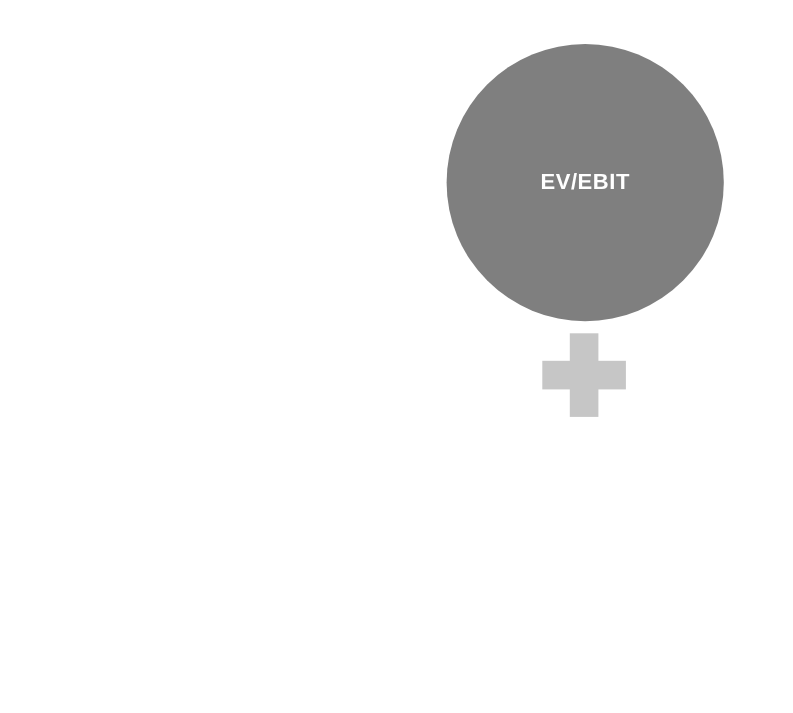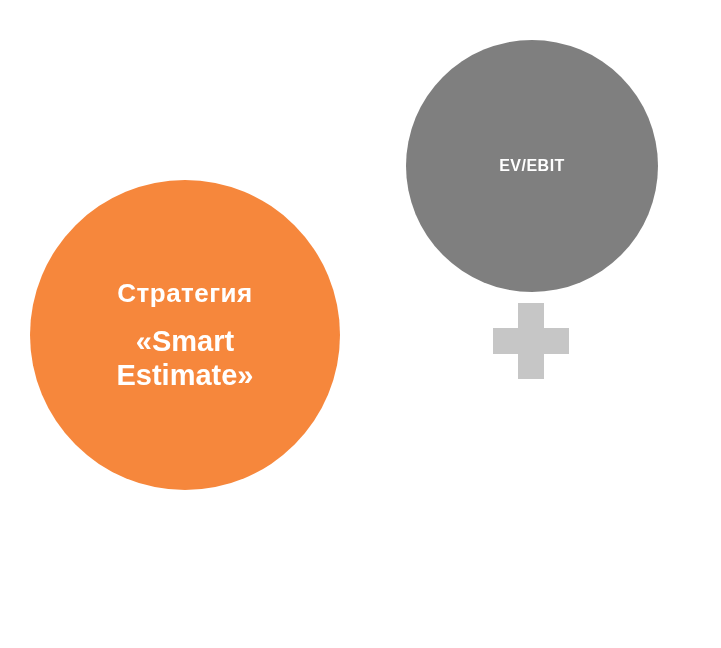--- a/index.html
+++ b/index.html
@@ -60,21 +60,21 @@
     background: var(--gray);
   }
   .metric-circle-bottom {
     left: 410px;
     top: 390px;
     width: 240px;
     height: 240px;
     background: var(--gray);
   }
   .metric-label {
-    font-size: 16px;
+    font-size: 20px;
     letter-spacing: 0.5px;
   }
   .plus-icon {
     position: absolute;
     left: 493px;
     top: 303px;
     width: 76px;
     height: 76px;
   }
   .plus-icon .bar-h {
@@ -92,24 +92,20 @@
     width: 26px;
     height: 76px;
     background: var(--plus);
   }
 </style>
 </head>
 <body>
 
 <div class="canvas">
 
-  <div class="circle strategy-circle">
-    <div class="strategy-title">Стратегия</div>
-    <div class="strategy-subtitle">«Smart Estimate»</div>
-  </div>
 
   <div class="circle metric-circle-top">
     <div class="metric-label">EV/EBIT</div>
   </div>
 
   <div class="plus-icon">
     <div class="bar-h"></div>
     <div class="bar-v"></div>
   </div>
 

